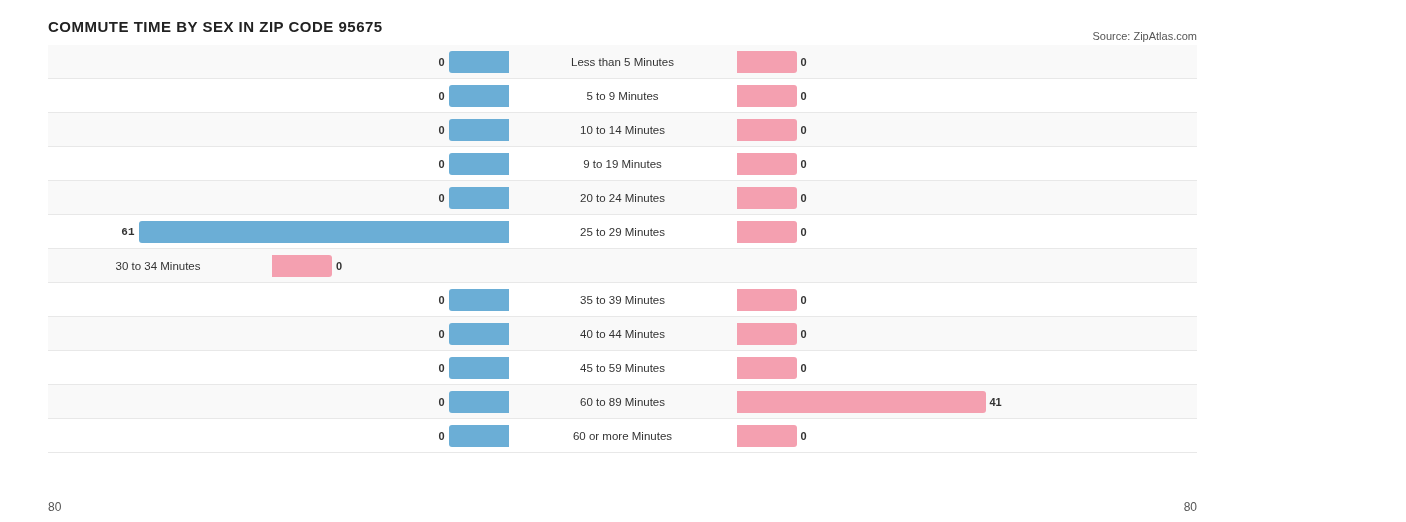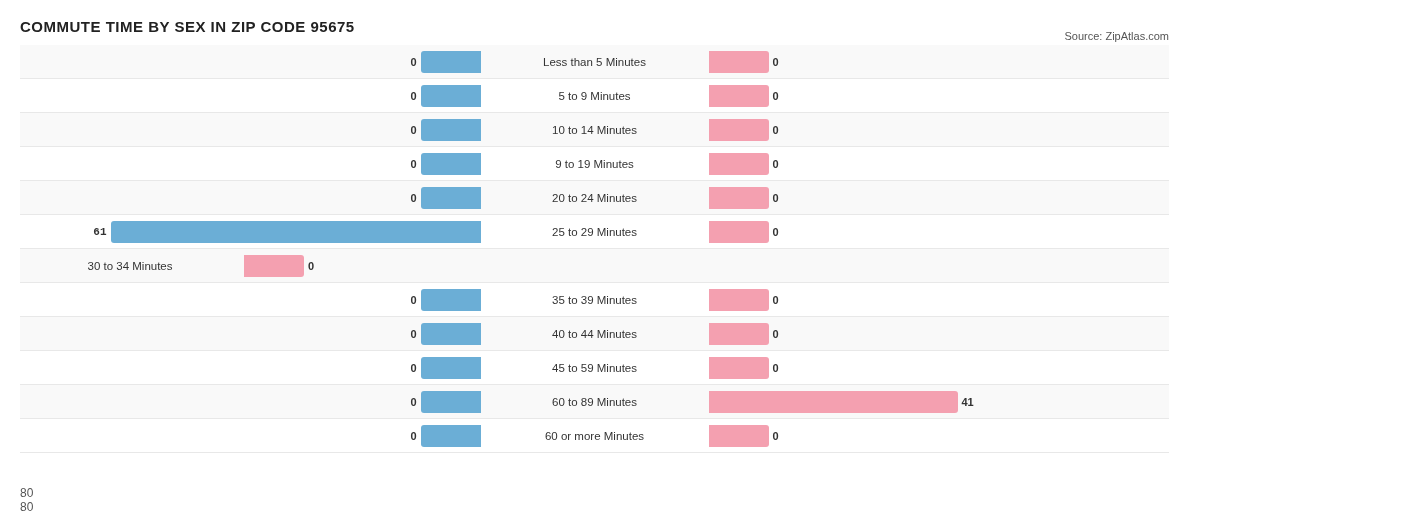--- a/index.html
+++ b/index.html
@@ -9,20 +9,21 @@
       width: 1406px;
       height: 522px;
       overflow: hidden;
       position: relative;
     }
     .chart-container {
       width: 1189px;
       height: 522px;
       padding: 18px 20px 40px 20px;
       position: relative;
+      margin-left: 28px;
     }
     .chart-title {
       font-size: 15px;
       font-weight: bold;
       color: #222;
       text-transform: uppercase;
       letter-spacing: 0.5px;
       margin-bottom: 10px;
     }
     .source {
@@ -104,21 +105,20 @@
     .bar-label-right {
       position: absolute;
       font-size: 11px;
       color: #333;
       font-weight: bold;
     }
     .axis-labels {
       display: flex;
       justify-content: space-between;
       padding: 4px 0;
-      flex-direction: column;
     }
     .axis-label {
       font-size: 12px;
       color: #555;
     }
     .legend {
       display: flex;
       justify-content: center;
       gap: 24px;
       margin-top: 4px;

